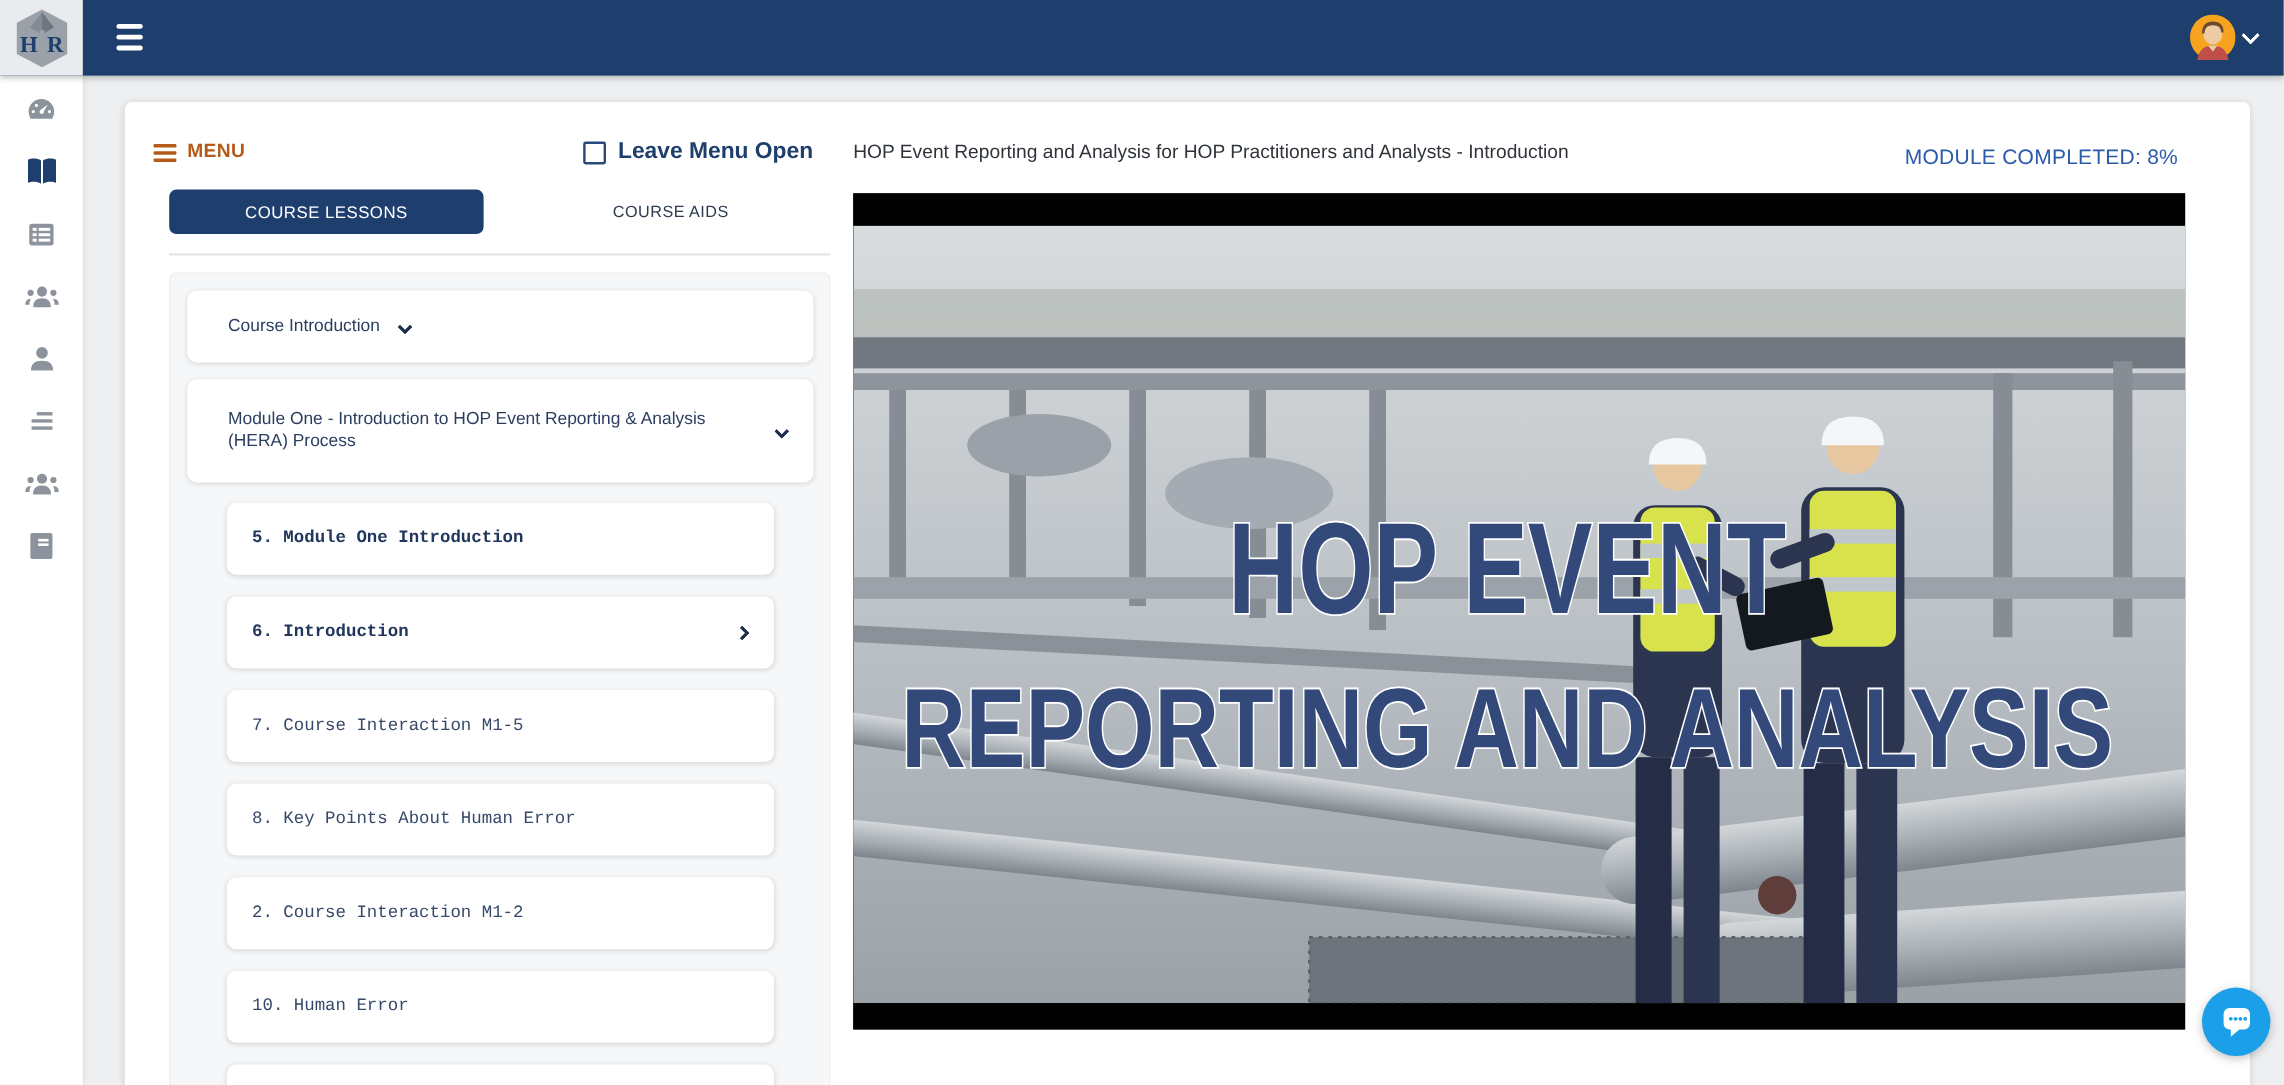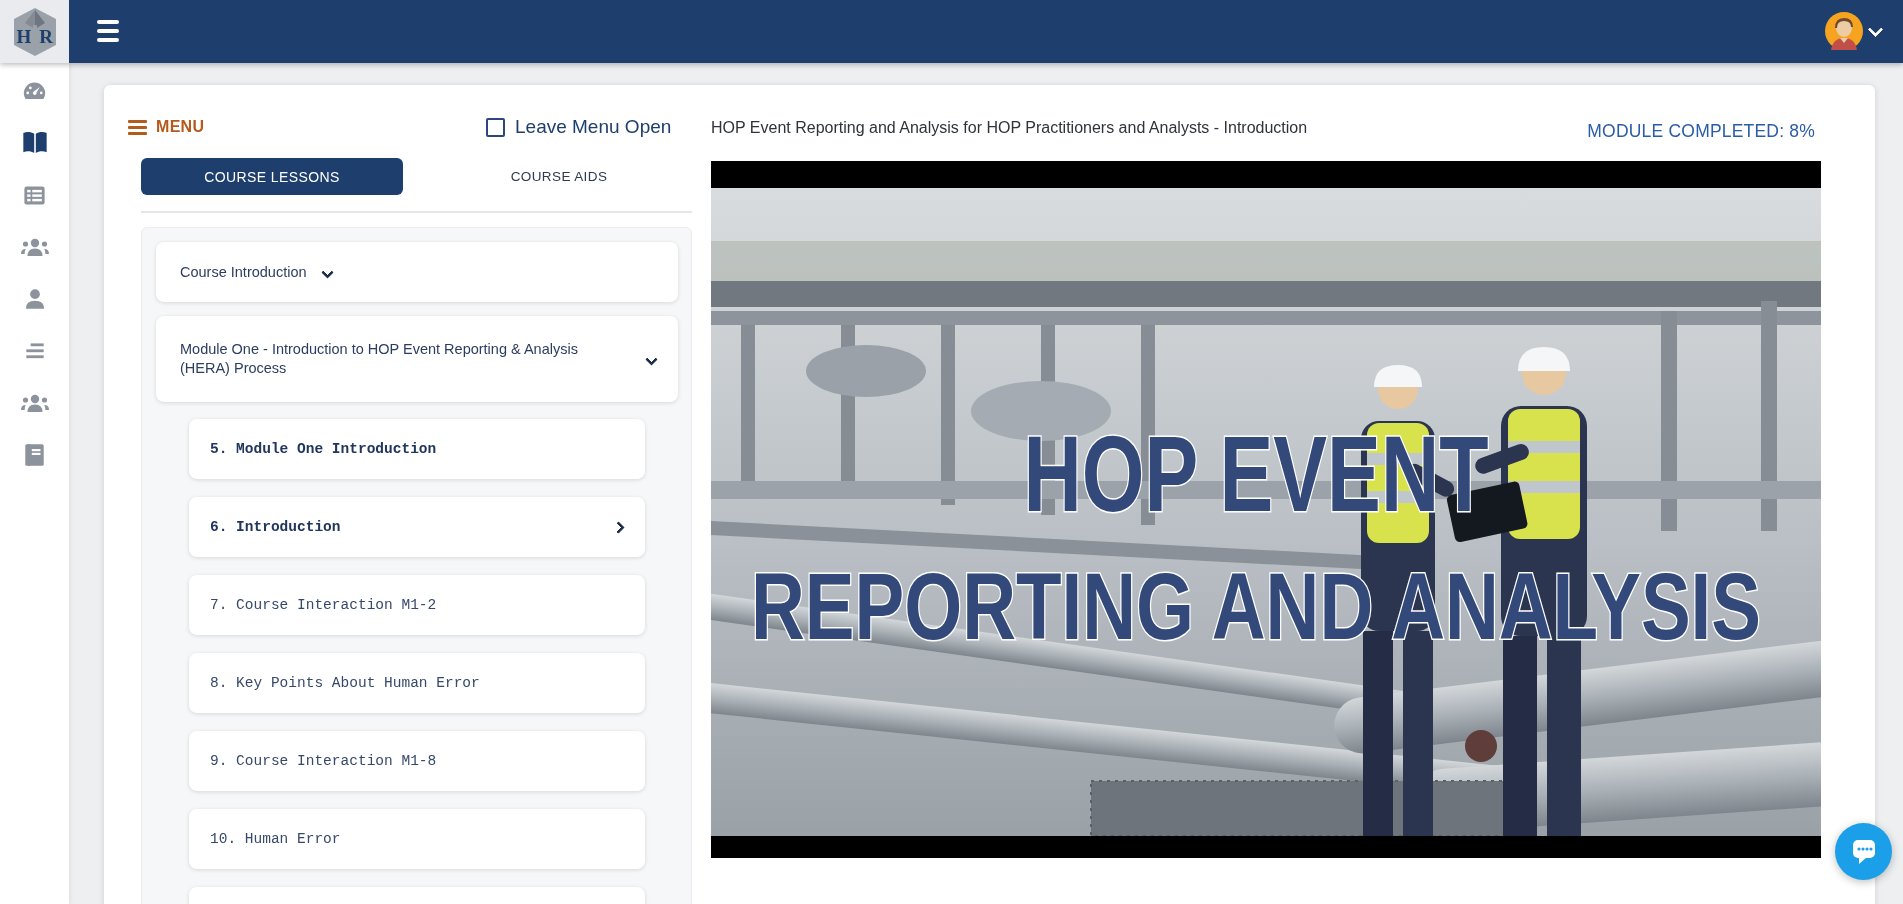--- a/index.html
+++ b/index.html
@@ -28,21 +28,21 @@
   .main-card { position:absolute; left:104px; top:85px; width:1771px; height:880px;
     background:#fff; border-radius:6px; box-shadow:0 1px 6px rgba(0,0,0,.13); }
 
   .menu-btn { position:absolute; left:24px; top:33px; display:flex; align-items:center; gap:9px; cursor:pointer; }
   .menu-bars { width:19px; height:15px; display:flex; flex-direction:column; justify-content:space-between; }
   .menu-bars span { display:block; width:19px; height:3px; background:#b45a1b; border-radius:1px; }
   .menu-label { color:#b45a1b; font-size:16px; font-weight:700; letter-spacing:.3px; }
 
   .leave-open { position:absolute; left:382px; top:31px; display:flex; align-items:center; gap:10px; cursor:pointer; }
   .checkbox { width:19px; height:19px; border:2.5px solid #28497a; border-radius:2px; background:#fff; }
-  .leave-open-label { color:#1e3f6d; font-size:19px; font-weight:400; }
+  .leave-open-label { color:#1e3f6d; font-size:19px; font-weight:700; }
 
   .page-title { position:absolute; left:607px; top:34px; width:860px;
     color:#2f343a; font-size:16px; font-weight:500; white-space:nowrap; }
   .module-completed { position:absolute; right:60px; top:36px;
     color:#2b5ca9; font-size:17.5px; font-weight:500; letter-spacing:.2px; }
 
   
   .tab-lessons { position:absolute; left:37px; top:73px; width:262px; height:37px;
     background:#1e3f6d; color:#fff; border:none; border-radius:6px; font-size:14px; font-weight:500;
     letter-spacing:.4px; font-family:"Liberation Sans",sans-serif; cursor:pointer; }
@@ -51,21 +51,21 @@
     font-family:"Liberation Sans",sans-serif; cursor:pointer; }
   .tab-divider { position:absolute; left:37px; top:126px; width:551px; height:2px; background:#e4e6e9; }
 
   
   .lesson-panel { position:absolute; left:37px; top:142px; width:551px; height:740px;
     background:#f6f7f9; border:1px solid #ededf0; border-radius:6px; }
   .sec-card { position:absolute; left:14px; width:522px; background:#fff; border-radius:8px;
     box-shadow:0 1px 4px rgba(0,0,0,.13); display:flex; align-items:center; cursor:pointer; }
   .lesson-card { position:absolute; left:47px; width:456px; height:60px; background:#fff; border-radius:8px;
     box-shadow:0 1px 4px rgba(0,0,0,.13); display:flex; align-items:center; cursor:pointer; }
-  .sec-label { color:#2c3e5f; font-size:14.5px; padding-left:24px; line-height:1.3; }
+  .sec-label { color:#2c3e5f; font-size:14.5px; padding-left:34px; line-height:1.3; }
   .lesson-label { font-size:14.5px; padding-left:21px;font-family:Liberation Mono, monospace; }
   .bold-lesson { font-weight:700; color:#21365c; }
   .reg-lesson  { font-weight:400; color:#37496a; }
   .chev-dn { width:9px; height:9px; border-right:3px solid #1e2f4d; border-bottom:3px solid #1e2f4d;
     transform:rotate(45deg); border-radius:1px; flex:none; }
   .chev-rt { width:9px; height:9px; border-right:3px solid #1e2f4d; border-bottom:3px solid #1e2f4d;
     transform:rotate(-45deg); border-radius:1px; flex:none; }
   .push-right { margin-left:auto; margin-right:22px; }
 
   
@@ -212,29 +212,29 @@
     <div class="lesson-card" style="top:191px;">
       <span class="lesson-label bold-lesson">5. Module One Introduction</span>
     </div>
 
     <div class="lesson-card" style="top:269px;">
       <span class="lesson-label bold-lesson">6. Introduction</span>
       <span class="chev-rt push-right"></span>
     </div>
 
     <div class="lesson-card" style="top:347px;">
-      <span class="lesson-label reg-lesson">7. Course Interaction M1-2</span>
+      <span class="lesson-label reg-lesson">7. Course Interaction M1-5</span>
     </div>
 
     <div class="lesson-card" style="top:425px;">
       <span class="lesson-label reg-lesson">8. Key Points About Human Error</span>
     </div>
 
     <div class="lesson-card" style="top:503px;">
-      <span class="lesson-label reg-lesson">9. Course Interaction M1-8</span>
+      <span class="lesson-label reg-lesson">2. Course Interaction M1-2</span>
     </div>
 
     <div class="lesson-card" style="top:581px;">
       <span class="lesson-label reg-lesson">10. Human Error</span>
     </div>
 
     <div class="lesson-card" style="top:659px;"></div>
   </div>
 
   <div class="video-box">

